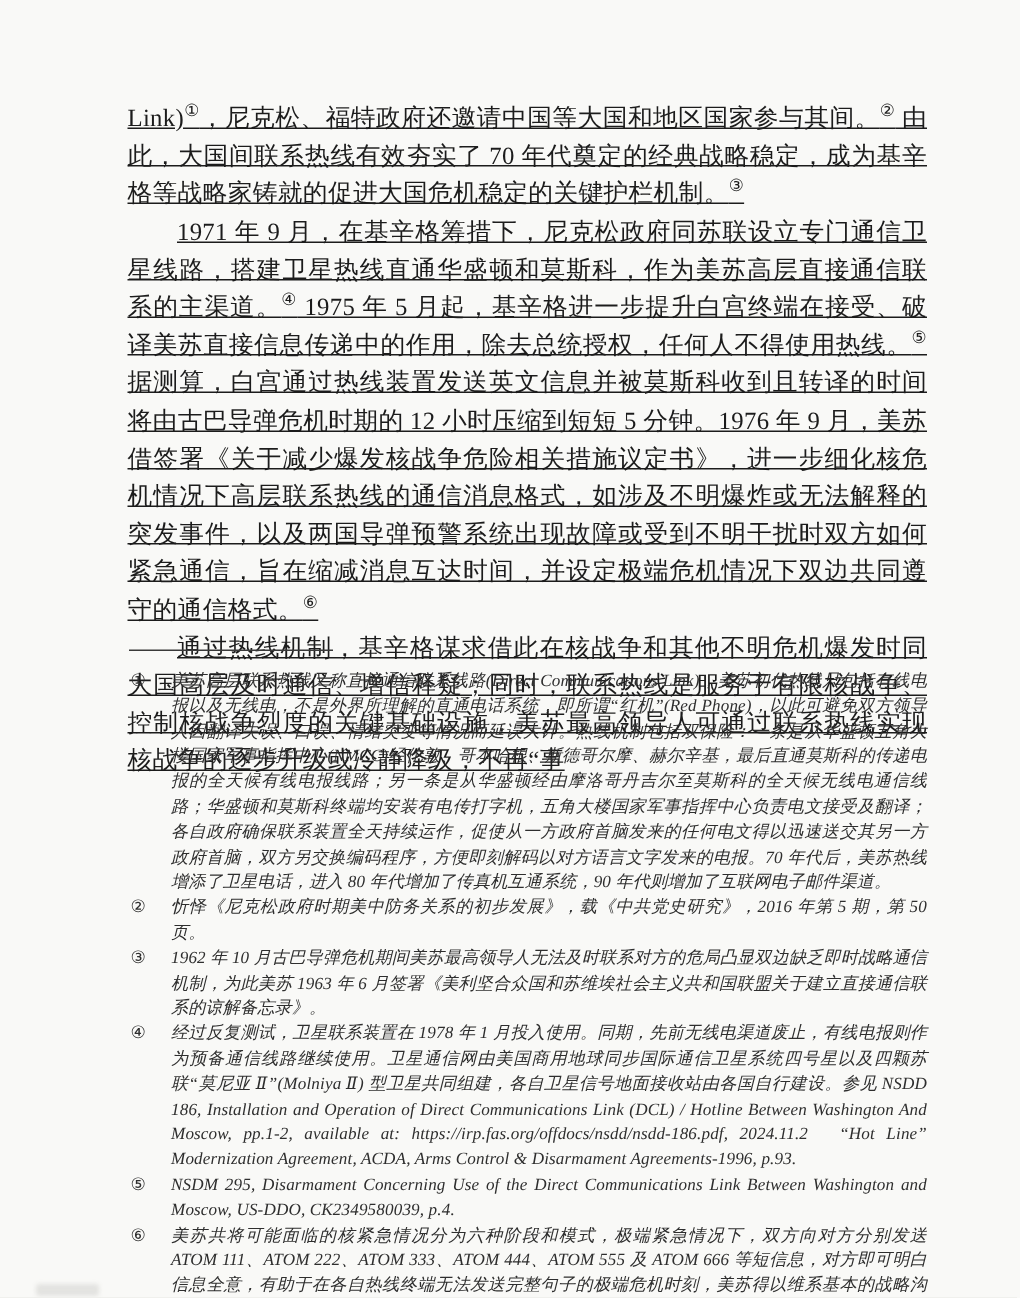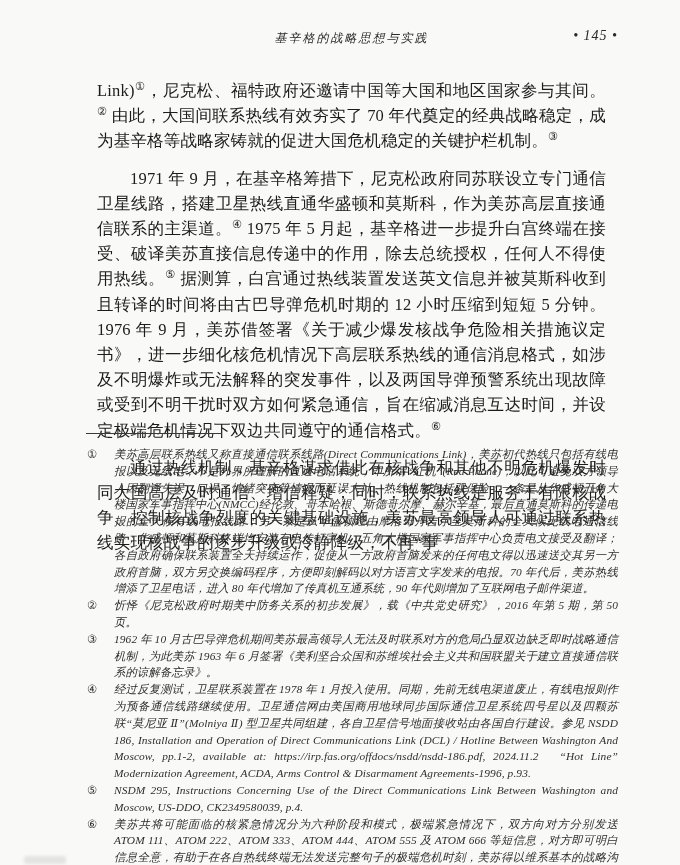--- a/index.html
+++ b/index.html
@@ -40,25 +40,26 @@
     color: #2a2a2a;
   }
   
   .body-text {
     position: absolute;
     top: 66px;
     left: 85px;
     width: 533px;
   }
   .para {
-    margin: 12px;
+    margin: 0;
     font-size: 16.5px;
     line-height: 25.2px;
     text-align: justify;
     letter-spacing: 0.2px;
+    text-decoration: underline;
   }
   .para.indent { text-indent: 2em; }
   .para sup {
     font-size: 0.68em;
     line-height: 0;
     vertical-align: super;
   }
   
   .footnote-rule {
     position: absolute;
@@ -103,24 +104,20 @@
     opacity: 0.45;
     filter: blur(1.5px);
     border-radius: 2px;
   }
 </style>
 </head>
 <body>
 
 <div class="page">
 
-  <div class="header">
-    <span class="running-title">基辛格的战略思想与实践</span>
-    <span class="page-number">• 145 •</span>
-  </div>
 
   <div class="body-text">
     <p class="para"><span>Link)</span><sup>①</sup><span>，尼克松、福特政府还邀请中国等大国和地区国家参与其间。</span><sup>②</sup><span> 由此，大国间联系热线有效夯实了 70 年代奠定的经典战略稳定，成为基辛格等战略家铸就的促进大国危机稳定的关键护栏机制。</span><sup>③</sup></p>
     <p class="para indent"><span>1971 年 9 月，在基辛格筹措下，尼克松政府同苏联设立专门通信卫星线路，搭建卫星热线直通华盛顿和莫斯科，作为美苏高层直接通信联系的主渠道。</span><sup>④</sup><span> 1975 年 5 月起，基辛格进一步提升白宫终端在接受、破译美苏直接信息传递中的作用，除去总统授权，任何人不得使用热线。</span><sup>⑤</sup><span> 据测算，白宫通过热线装置发送英文信息并被莫斯科收到且转译的时间将由古巴导弹危机时期的 12 小时压缩到短短 5 分钟。1976 年 9 月，美苏借签署《关于减少爆发核战争危险相关措施议定书》，进一步细化核危机情况下高层联系热线的通信消息格式，如涉及不明爆炸或无法解释的突发事件，以及两国导弹预警系统出现故障或受到不明干扰时双方如何紧急通信，旨在缩减消息互达时间，并设定极端危机情况下双边共同遵守的通信格式。</span><sup>⑥</sup></p>
     <p class="para indent"><span>通过热线机制，基辛格谋求借此在核战争和其他不明危机爆发时同大国高层及时通信、增信释疑；同时，联系热线是服务于有限核战争、控制核战争烈度的关键基础设施，美苏最高领导人可通过联系热线实现核战争的逐步升级或冷静降级，不再“事</span></p>
   </div>
 
   <div class="footnote-rule"></div>
 
   <div class="footnotes">
@@ -135,21 +132,21 @@
     <div class="footnote">
       <span class="fn-marker">③</span>
       <span class="fn-text">1962 年 10 月古巴导弹危机期间美苏最高领导人无法及时联系对方的危局凸显双边缺乏即时战略通信机制，为此美苏 1963 年 6 月签署《美利坚合众国和苏维埃社会主义共和国联盟关于建立直接通信联系的谅解备忘录》。</span>
     </div>
     <div class="footnote">
       <span class="fn-marker">④</span>
       <span class="fn-text">经过反复测试，卫星联系装置在 1978 年 1 月投入使用。同期，先前无线电渠道废止，有线电报则作为预备通信线路继续使用。卫星通信网由美国商用地球同步国际通信卫星系统四号星以及四颗苏联“莫尼亚 Ⅱ”(Molniya Ⅱ) 型卫星共同组建，各自卫星信号地面接收站由各国自行建设。参见 NSDD 186, Installation and Operation of Direct Communications Link (DCL) / Hotline Between Washington And Moscow, pp.1-2, available at: https://irp.fas.org/offdocs/nsdd/nsdd-186.pdf, 2024.11.2　“Hot Line” Modernization Agreement, ACDA, Arms Control &amp; Disarmament Agreements-1996, p.93.</span>
     </div>
     <div class="footnote">
       <span class="fn-marker">⑤</span>
-      <span class="fn-text">NSDM 295, Instructions Concerning Use of the Direct Communications Link Between Washington and Moscow, US-DDO, CK2349580039, p.4.</span>
+      <span class="fn-text">NSDM 295, Disarmament Concerning Use of the Direct Communications Link Between Washington and Moscow, US-DDO, CK2349580039, p.4.</span>
     </div>
     <div class="footnote">
       <span class="fn-marker">⑥</span>
       <span class="fn-text">美苏共将可能面临的核紧急情况分为六种阶段和模式，极端紧急情况下，双方向对方分别发送 ATOM 111、ATOM 222、ATOM 333、ATOM 444、ATOM 555 及 ATOM 666 等短信息，对方即可明白信息全意，有助于在各自热线终端无法发送完整句子的极端危机时刻，美苏得以维系基本的战略沟通与危机对话。</span>
     </div>
   </div>
 
   <div class="scan-artifact"></div>
 
 </div>

